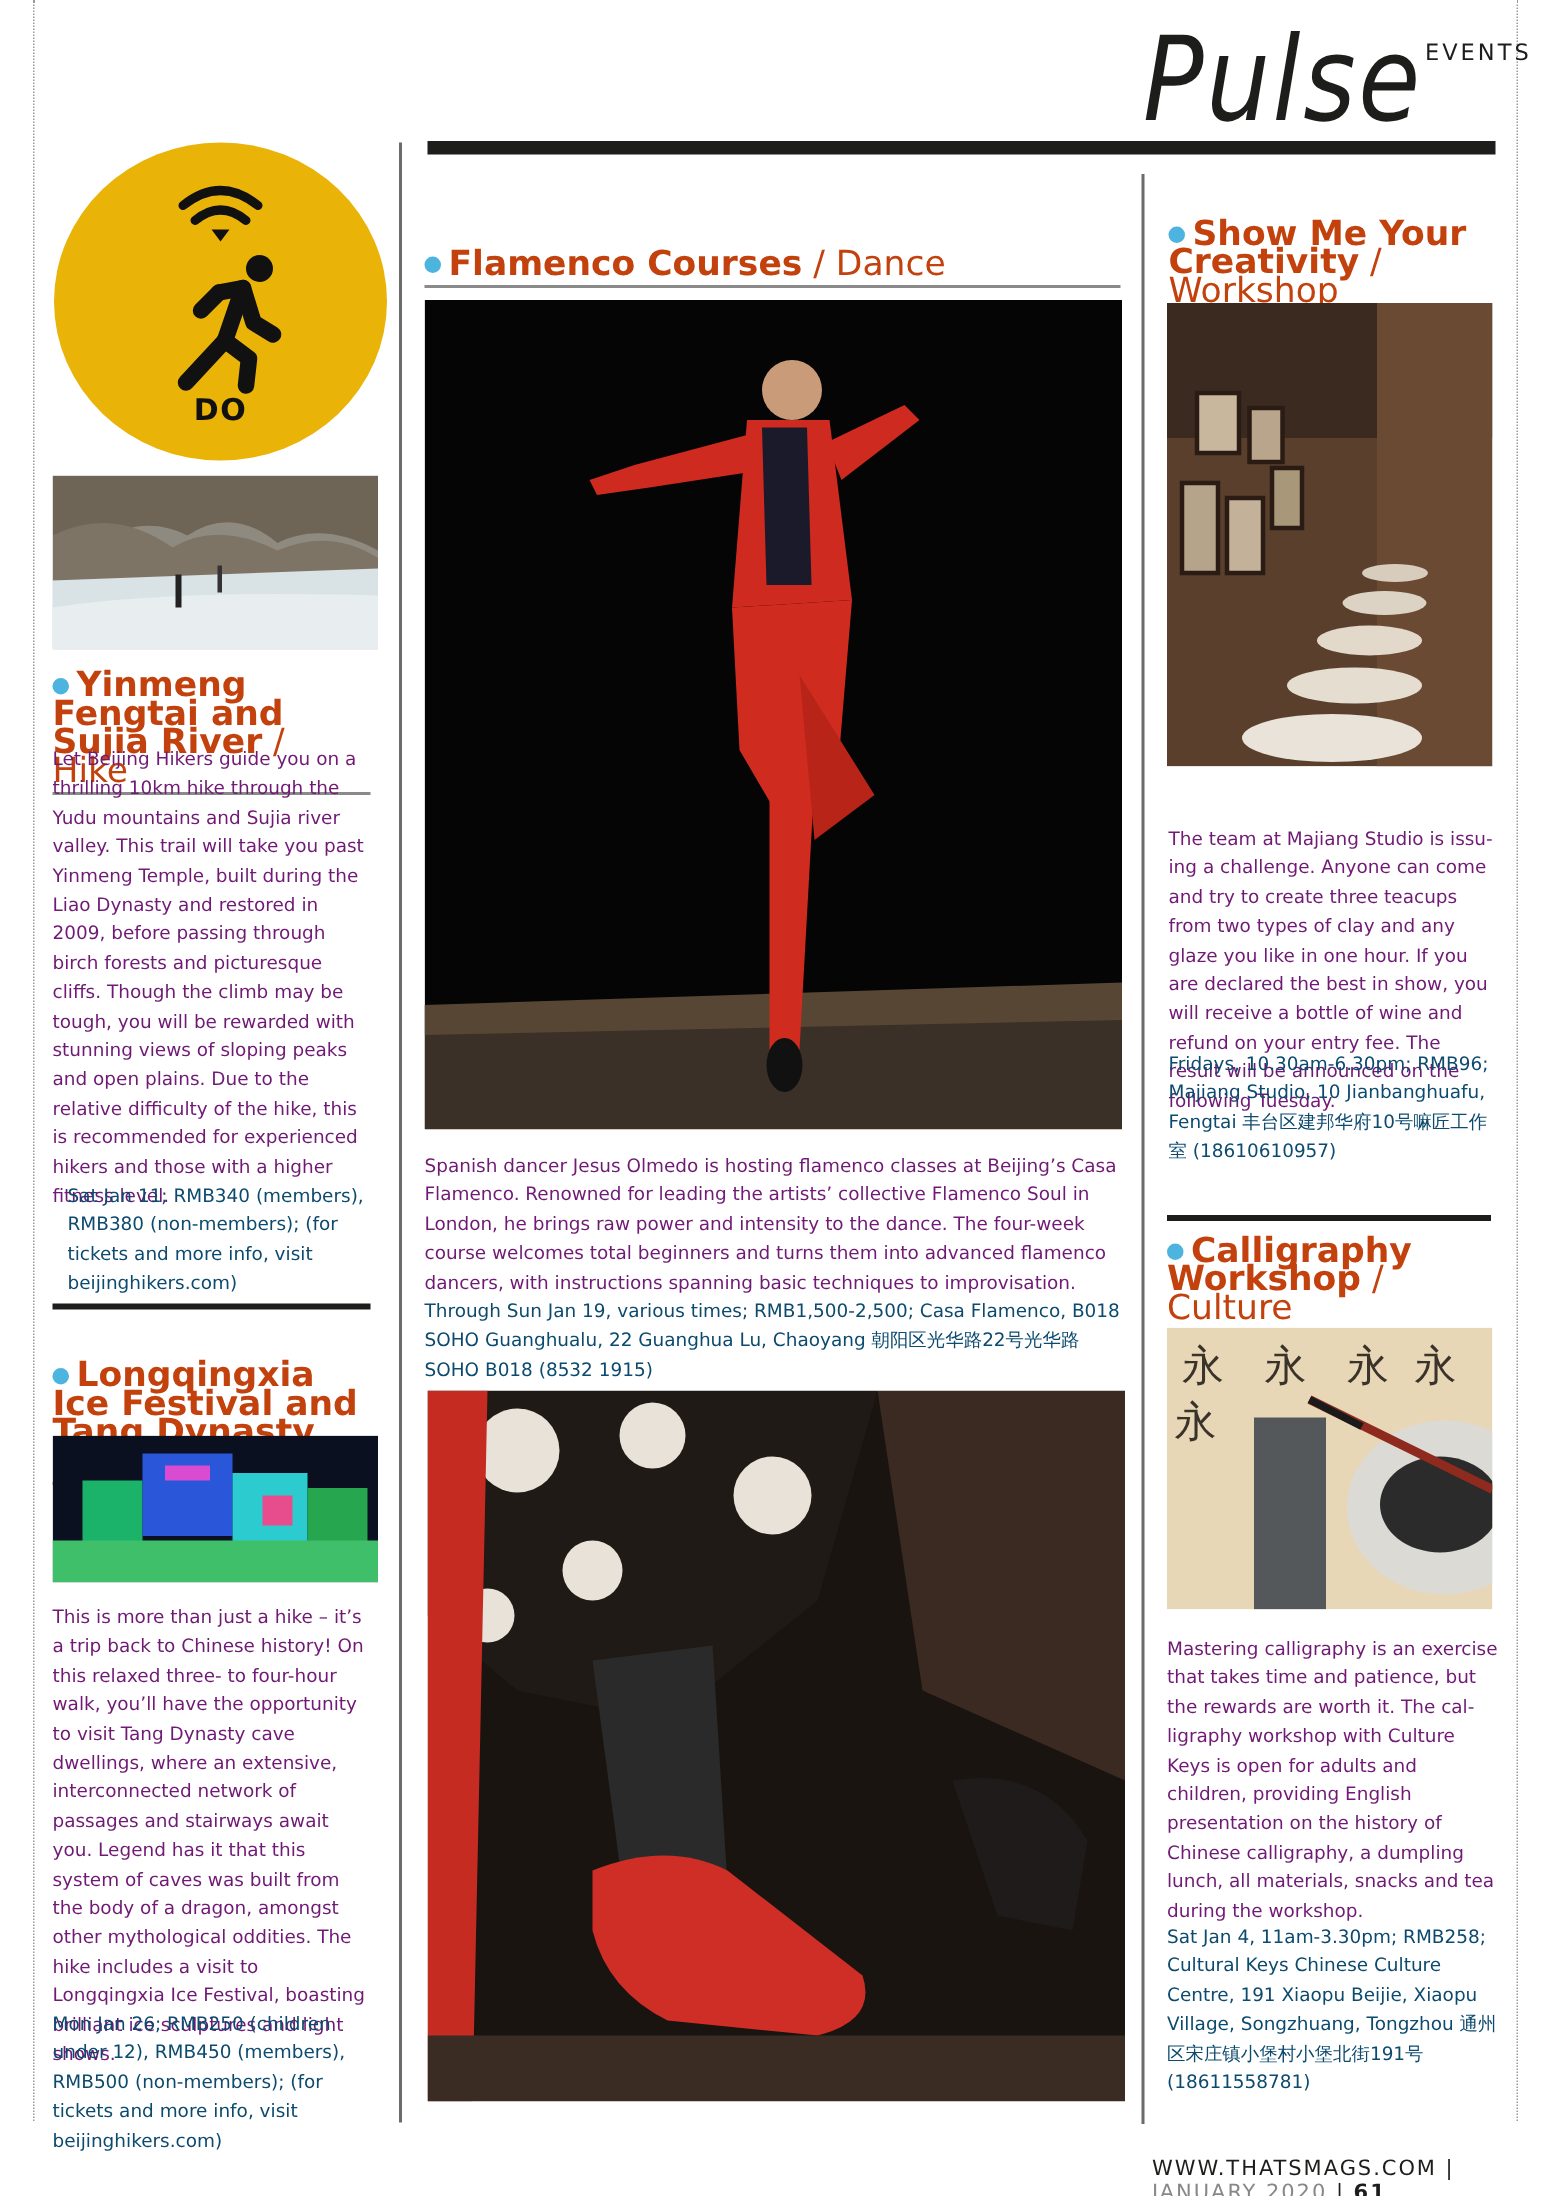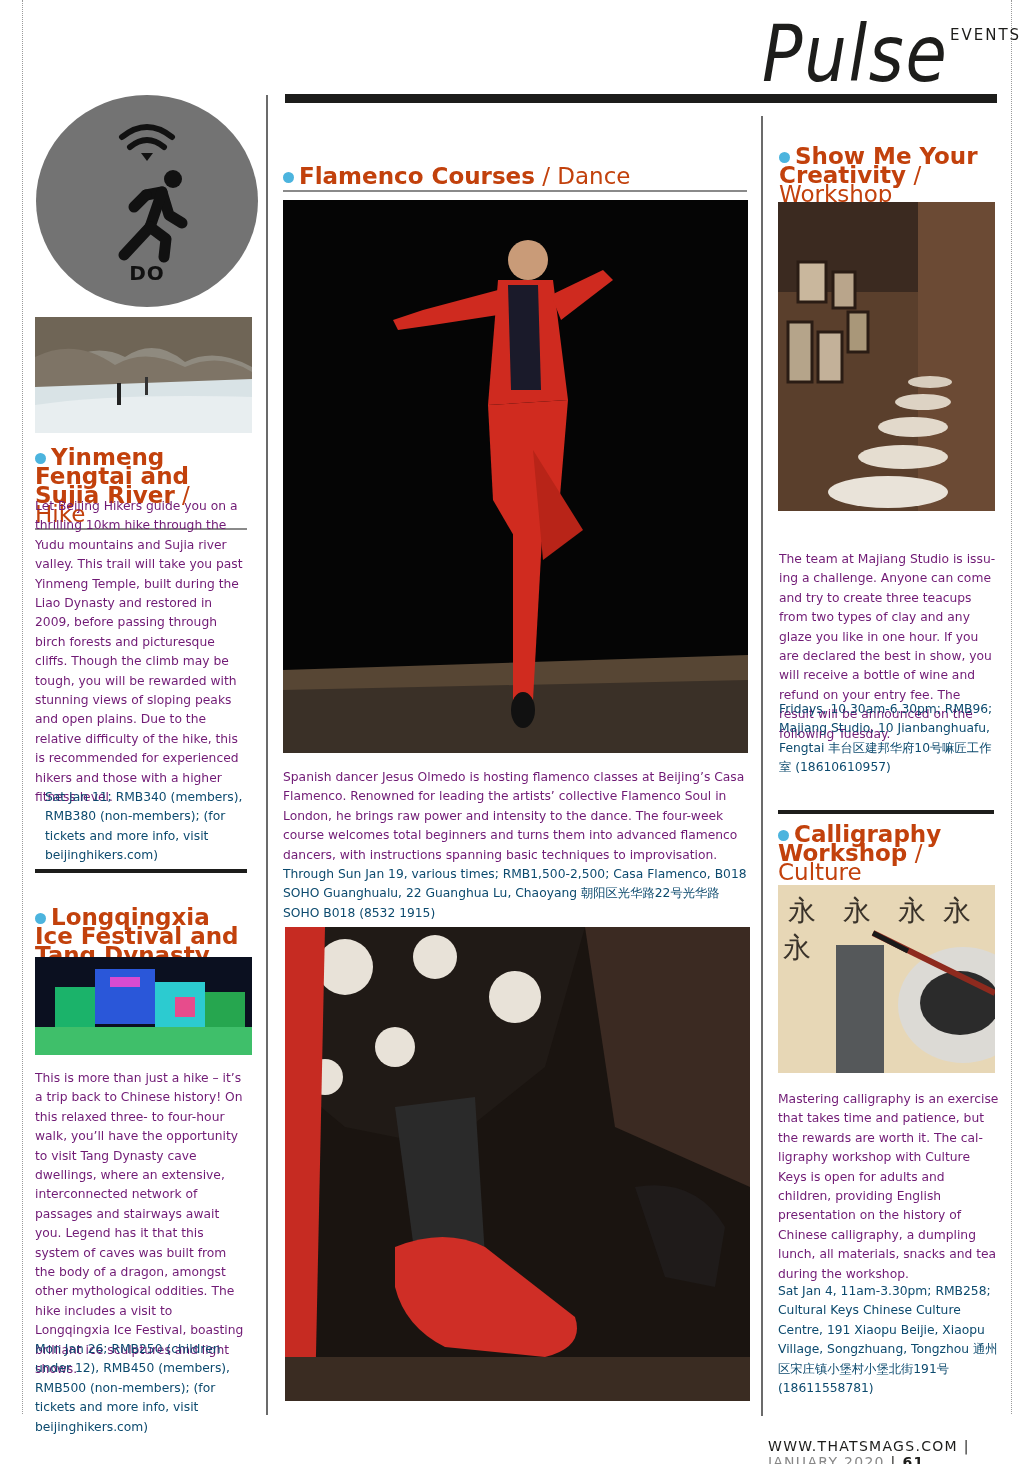--- a/index.html
+++ b/index.html
@@ -10,21 +10,21 @@
   .dotted-right { position: absolute; left: 1011px; top: 0; height: 1414px; border-left: 1px dotted #9a9a9a; }
 
   .vrule { position: absolute; width: 2px; background: #6b6b6b; }
 
   
   .masthead-events { position: absolute; left: 950px; top: 26px; font-family: "DejaVu Sans", sans-serif; font-weight: normal; font-size: 15px; letter-spacing: 2px; color: #1d1d1b; }
   .masthead-pulse { position: absolute; left: 762px; top: 10px; font-family: "DejaVu Sans", sans-serif; font-style: oblique; font-size: 78px; line-height: 88px; color: #1d1d1b; letter-spacing: 2px; transform: scaleX(0.86); transform-origin: left top; }
   .masthead-bar { position: absolute; left: 285px; top: 94px; width: 712px; height: 9px; background: #1d1d1b; }
 
   
-  .do-badge { position: absolute; left: 36px; top: 95px; width: 222px; height: 212px; border-radius: 50%; background: #737373; }
+  .do-badge { position: absolute; left: 36px; top: 95px; width: 222px; height: 212px; border-radius: 50%; background: #eab308; }
   .do-badge svg { position: absolute; left: 0; top: 0; }
   .do-label { position: absolute; left: 0; width: 100%; top: 166px; text-align: center; font-weight: bold; font-size: 20px; letter-spacing: 1px; color: #111; }
 
   
   .photo { position: absolute; overflow: hidden; }
   .photo svg { display: block; width: 100%; height: 100%; }
 
   
   .event-title { position: absolute; font-size: 23px; line-height: 19px; color: #c2410c; padding-bottom: 4px; border-bottom: 2px solid #8a8a8a; }
   .event-title .dot { display: inline-block; width: 11px; height: 11px; border-radius: 50%; background: #4cb4de; margin-right: 5px; vertical-align: 1px; }

